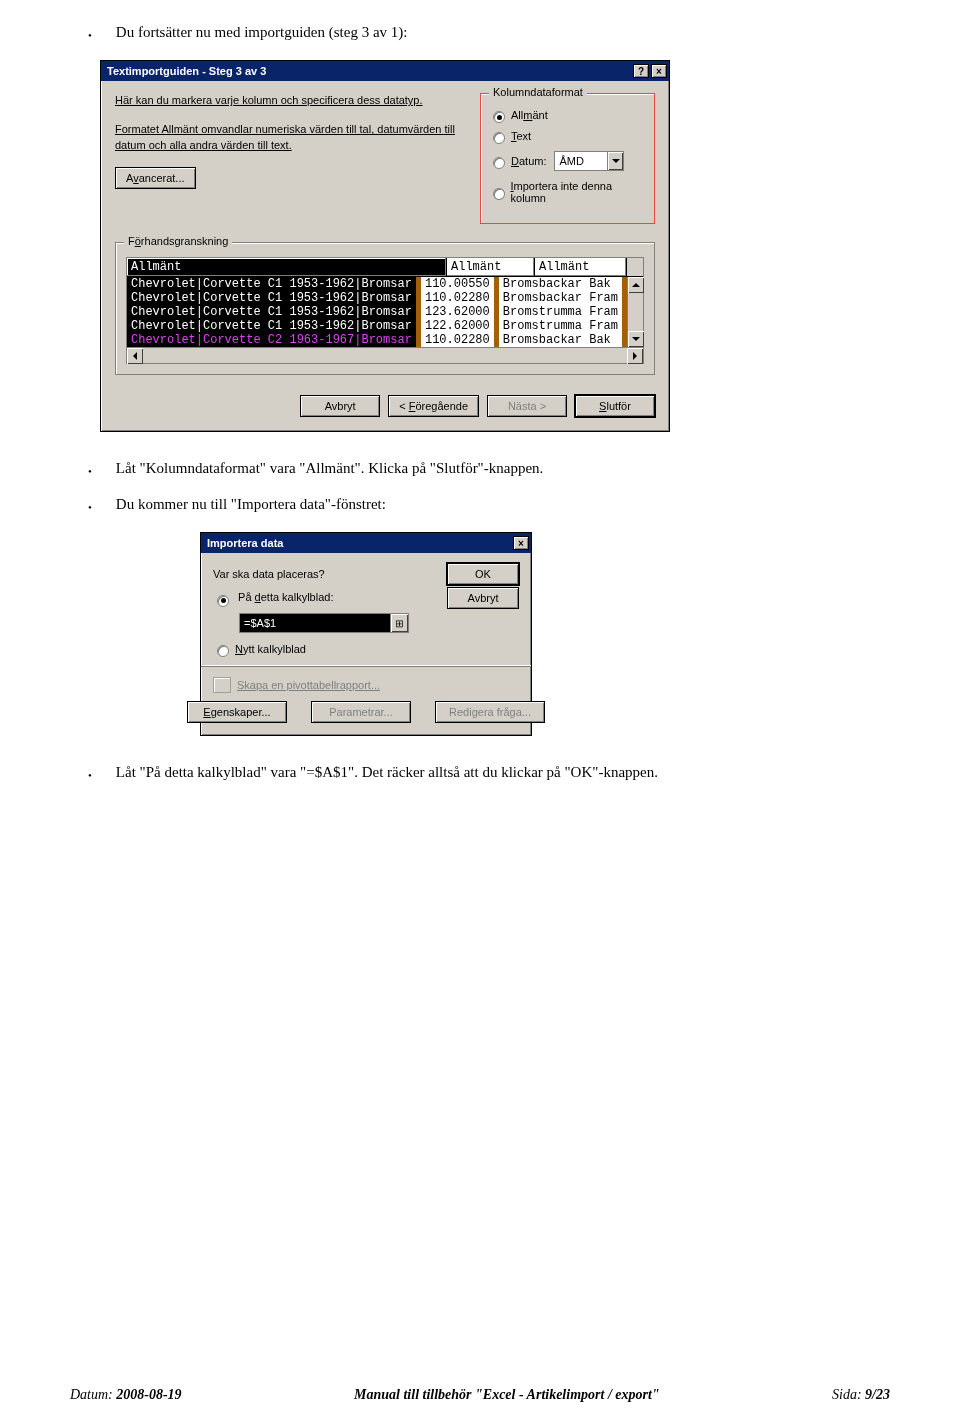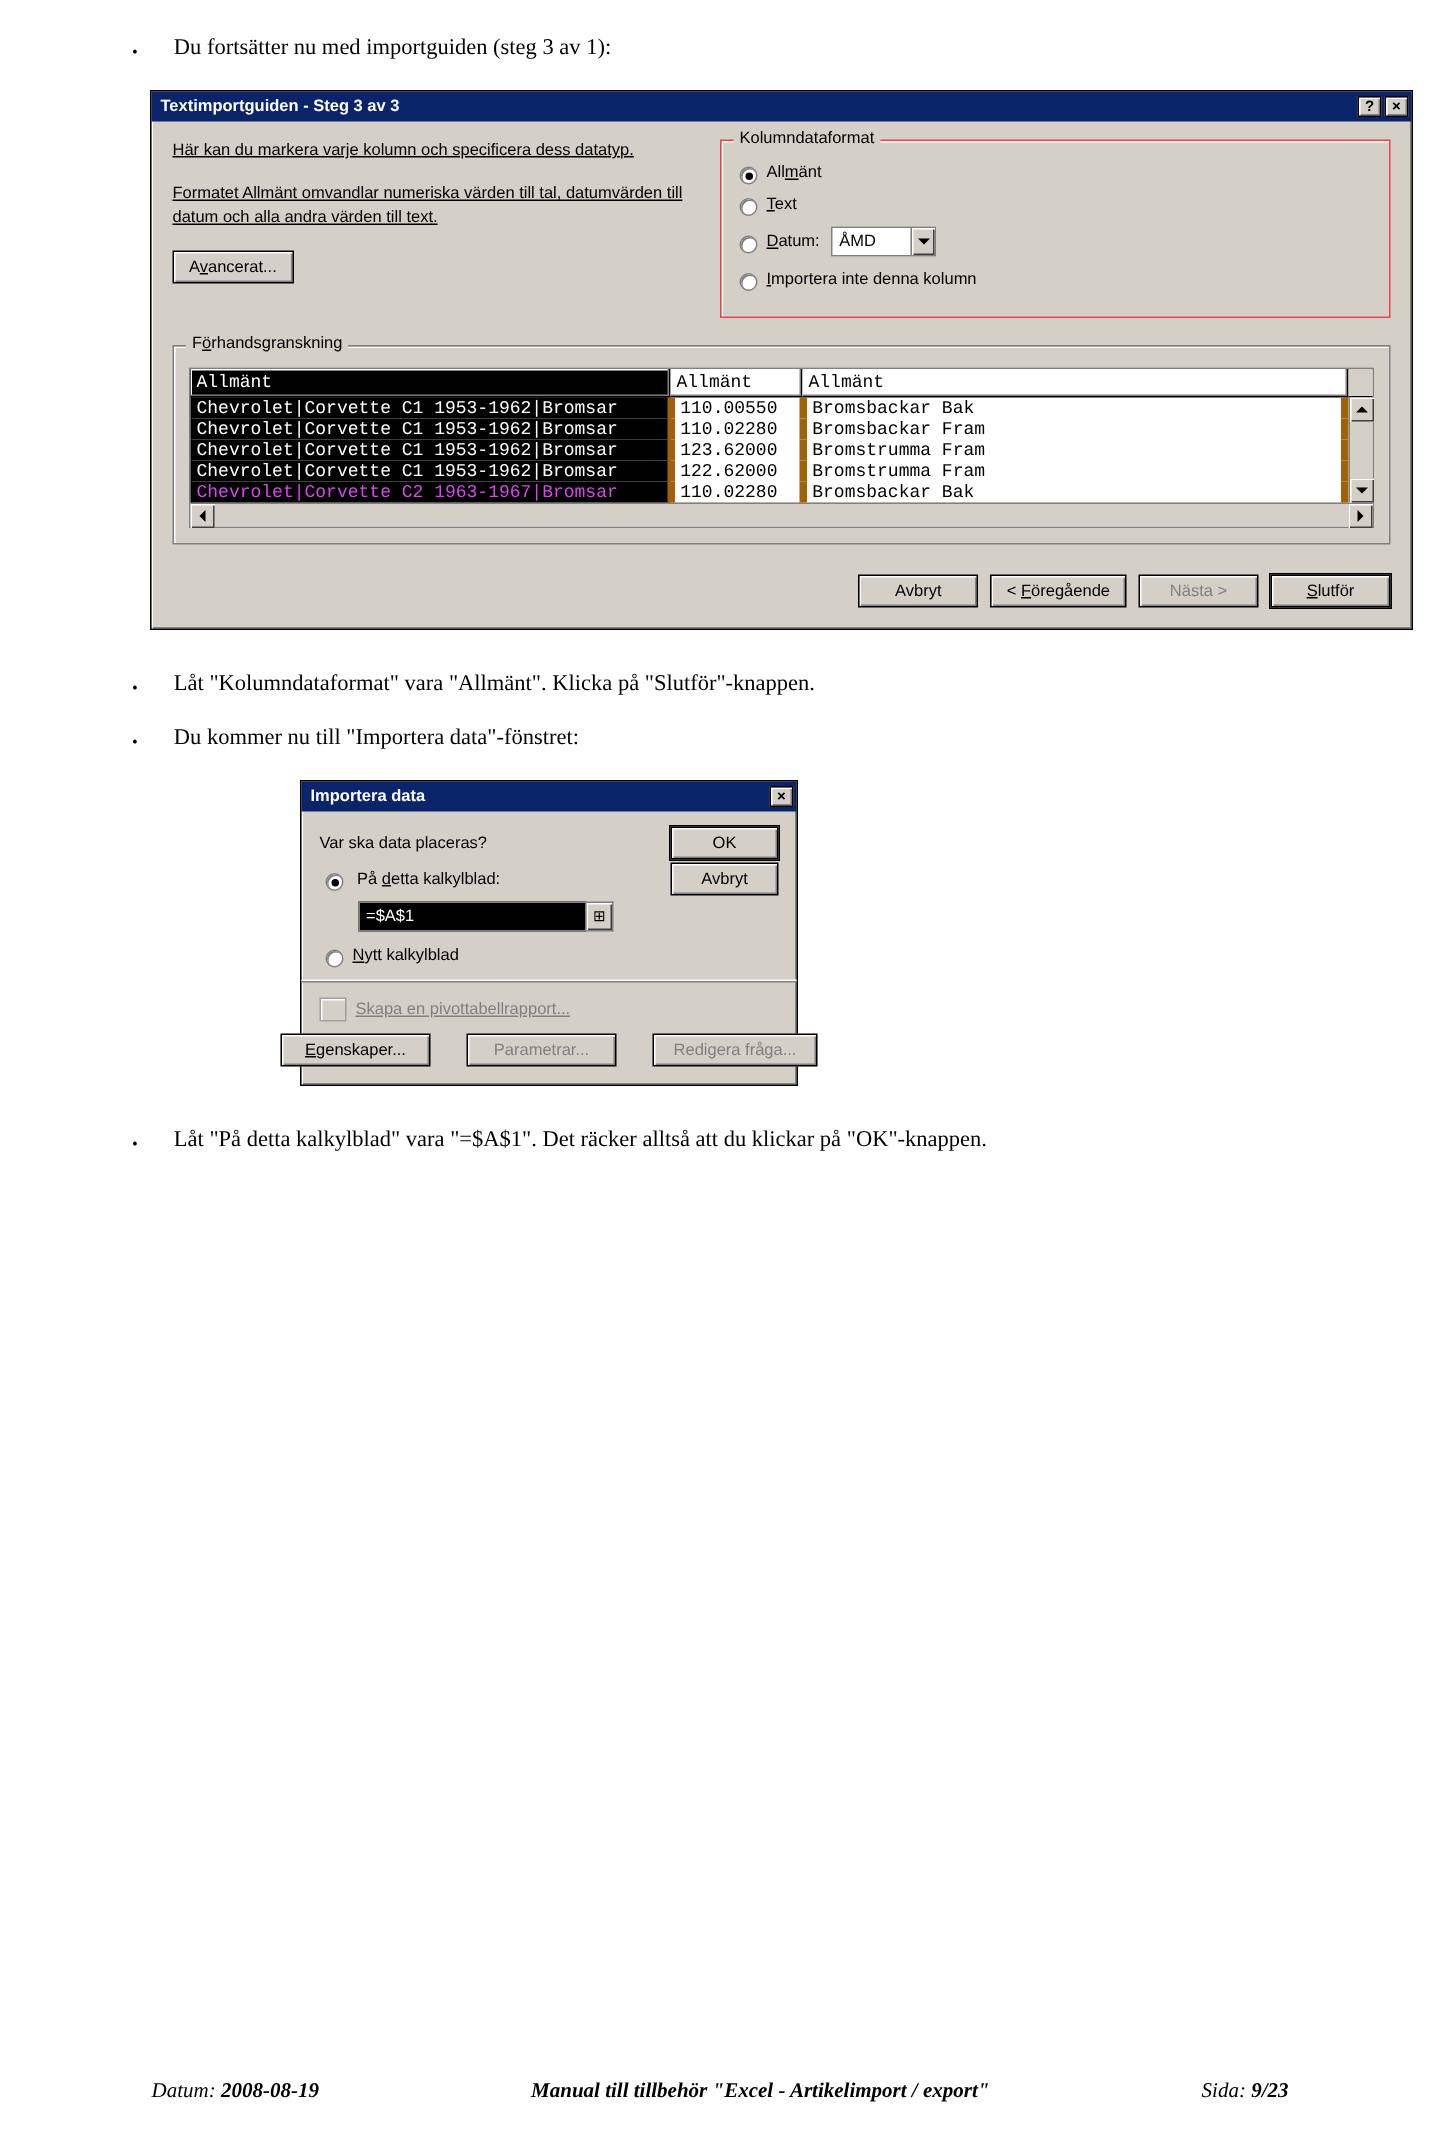--- a/index.html
+++ b/index.html
@@ -85,21 +85,21 @@
     display: inline-flex; align-items: center; justify-content: center;
     margin-right: 6px;
     position: relative; top: 2px;
   }
   .radio .dot {
     width: 5px; height: 5px; border-radius: 50%; background: #000;
   }
 
   
   .wizard {
-    width: 842px;
+    width: 570px;
   }
   .wizard-body {
     padding: 12px 14px 14px 14px;
   }
   .wizard-top { display: flex; }
   .wizard-left { width: 365px; padding-right: 10px; text-decoration: underline; }
   .wizard-left p { margin: 0 0 14px 0; line-height: 1.4; }
 
   .groupbox {
     border: 1px solid #ef4444;
@@ -241,21 +241,21 @@
   .importdlg .foot-btns {
     display: flex; justify-content: center; gap: 24px; margin-top: 8px;
   }
 
   
   .page-footer {
     position: absolute;
     left: 0; right: 0; bottom: 22px;
     display: flex;
     justify-content: space-between;
-    padding: 0 101px;
+    padding: 0 70px;
     font-style: italic;
     font-size: 14px;
   }
   .page-footer .center { font-weight: bold; }
   .u { text-decoration: underline; }
 </style>
 </head>
 <body>
 
 <div class="page-content">

